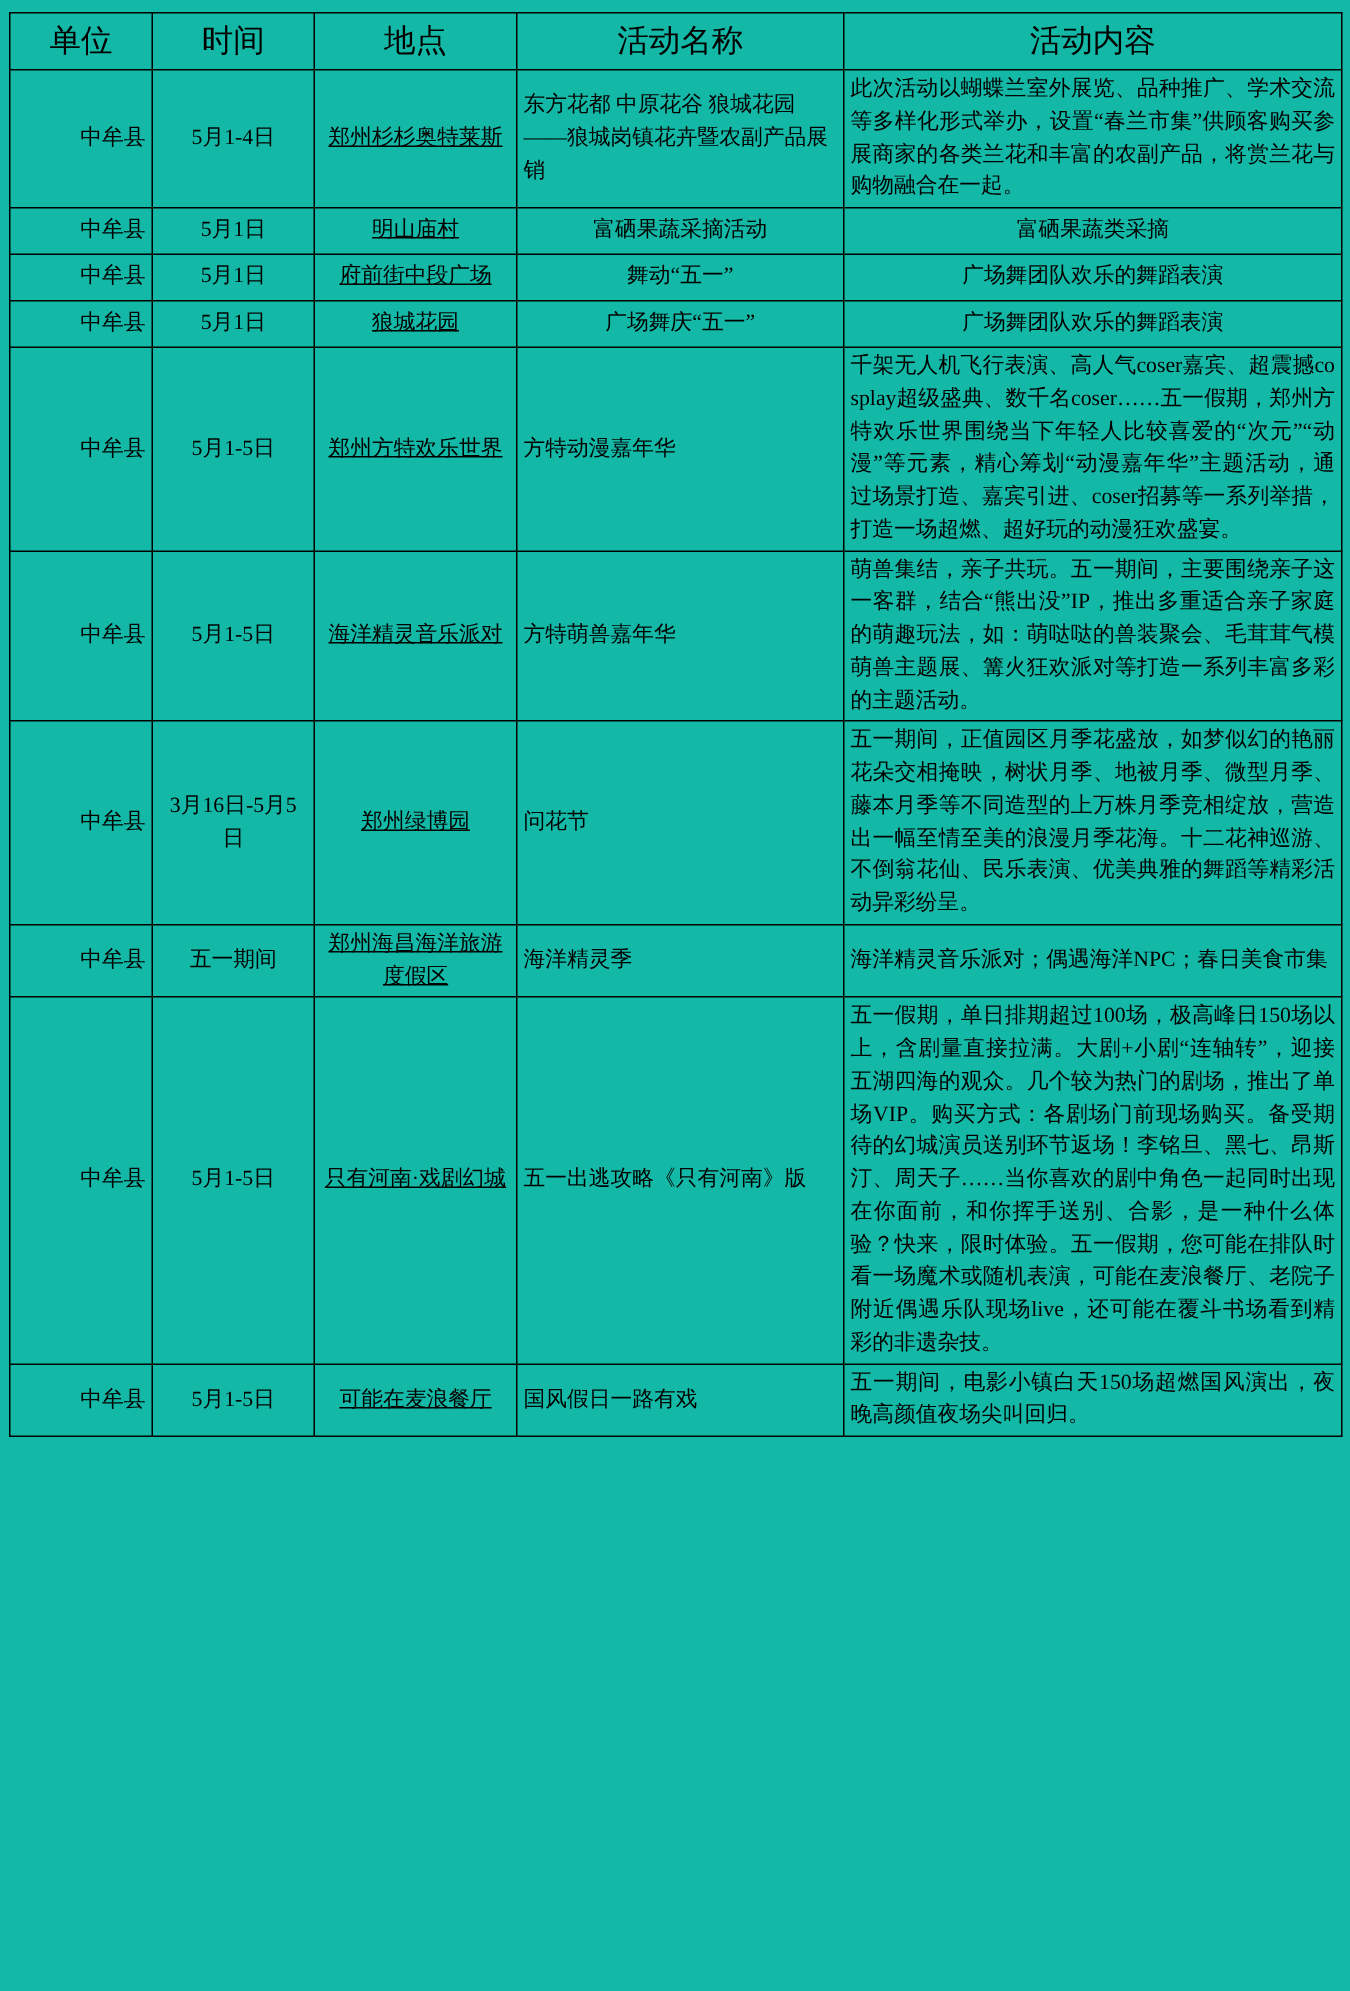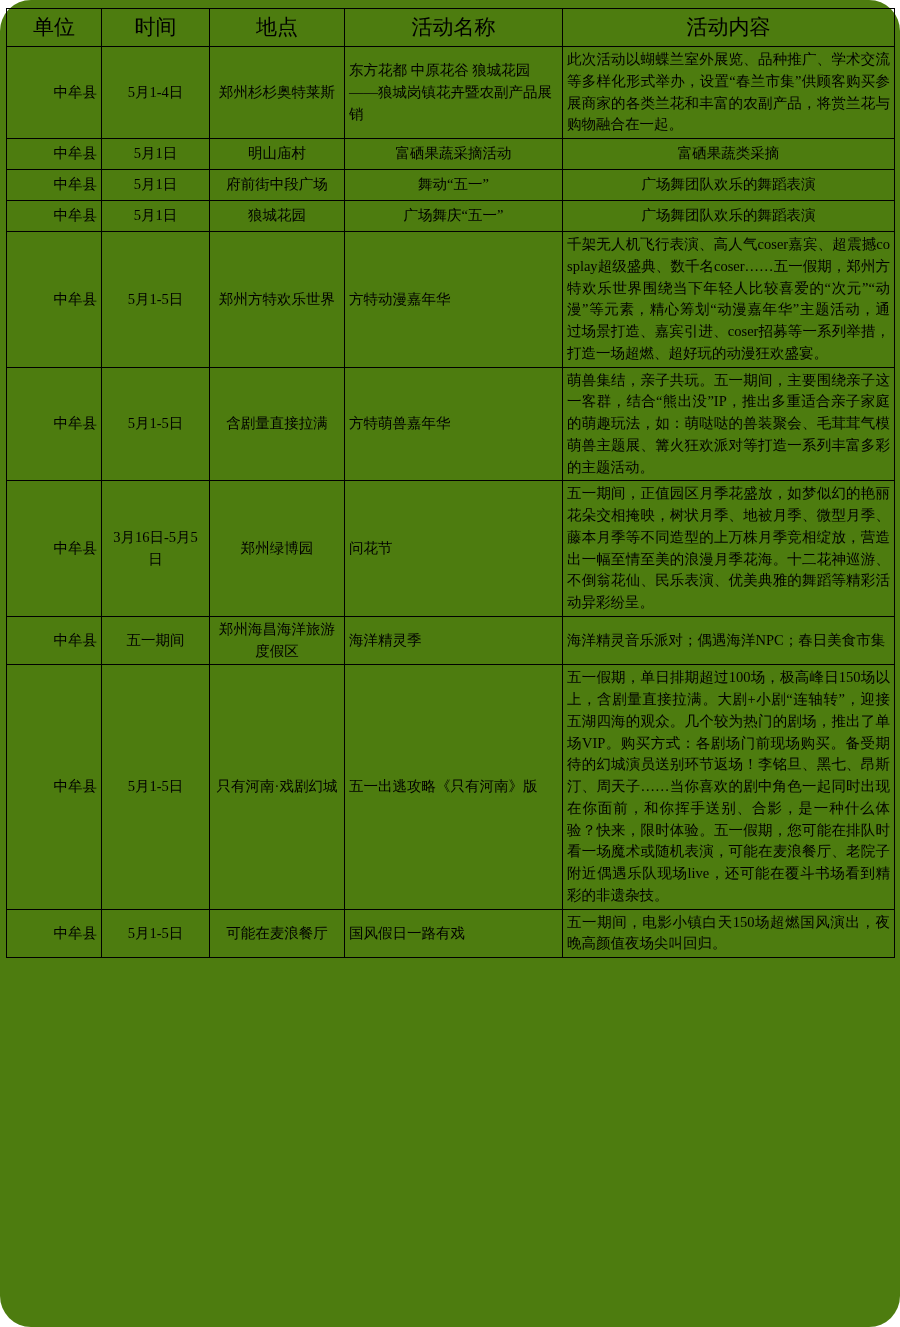--- a/index.html
+++ b/index.html
@@ -10,22 +10,21 @@
   body {
     width: 900px;
     font-family: "Liberation Serif", "DejaVu Serif", serif;
     color: #000000;
   }
   .page {
     width: 900px;
     min-height: 1327px;
     box-sizing: border-box;
     padding: 8px 6px 6px 6px;
-    background: #4d7c0f;
-    border-radius: 31px;
+    background: #14b8a6;
   }
   table.activity-table {
     border-collapse: collapse;
     width: 888px;
     margin: 0 auto;
     table-layout: fixed;
   }
   table.activity-table td,
   table.activity-table th {
     border: 1px solid #000000;
@@ -56,20 +55,21 @@
   td.time {
     text-align: center;
     vertical-align: top;
     padding-top: 4px;
     font-family: Liberation Serif, serif;
   }
   td.place {
     text-align: center;
     vertical-align: top;
     padding-top: 4px;
+    text-decoration: underline;
   }
   td.name {
     vertical-align: top;
     padding-top: 4px;
   }
   td.content {
     text-align: justify;
     text-justify: inter-ideograph;
     vertical-align: top;
     padding-top: 4px;
@@ -141,21 +141,21 @@
         <tr>
           <td class="unit">中牟县</td>
           <td class="time">5月1-5日</td>
           <td class="place">郑州方特欢乐世界</td>
           <td class="name">方特动漫嘉年华</td>
           <td class="content">千架无人机飞行表演、高人气coser嘉宾、超震撼cosplay超级盛典、数千名coser……五一假期，郑州方特欢乐世界围绕当下年轻人比较喜爱的“次元”“动漫”等元素，精心筹划“动漫嘉年华”主题活动，通过场景打造、嘉宾引进、coser招募等一系列举措，打造一场超燃、超好玩的动漫狂欢盛宴。</td>
         </tr>
         <tr>
           <td class="unit">中牟县</td>
           <td class="time">5月1-5日</td>
-          <td class="place">含剧量直接拉满</td>
+          <td class="place">海洋精灵音乐派对</td>
           <td class="name">方特萌兽嘉年华</td>
           <td class="content">萌兽集结，亲子共玩。五一期间，主要围绕亲子这一客群，结合“熊出没”IP，推出多重适合亲子家庭的萌趣玩法，如：萌哒哒的兽装聚会、毛茸茸气模萌兽主题展、篝火狂欢派对等打造一系列丰富多彩的主题活动。</td>
         </tr>
         <tr>
           <td class="unit">中牟县</td>
           <td class="time">3月16日-5月5日</td>
           <td class="place">郑州绿博园</td>
           <td class="name">问花节</td>
           <td class="content">五一期间，正值园区月季花盛放，如梦似幻的艳丽花朵交相掩映，树状月季、地被月季、微型月季、藤本月季等不同造型的上万株月季竞相绽放，营造出一幅至情至美的浪漫月季花海。十二花神巡游、不倒翁花仙、民乐表演、优美典雅的舞蹈等精彩活动异彩纷呈。</td>
         </tr>

